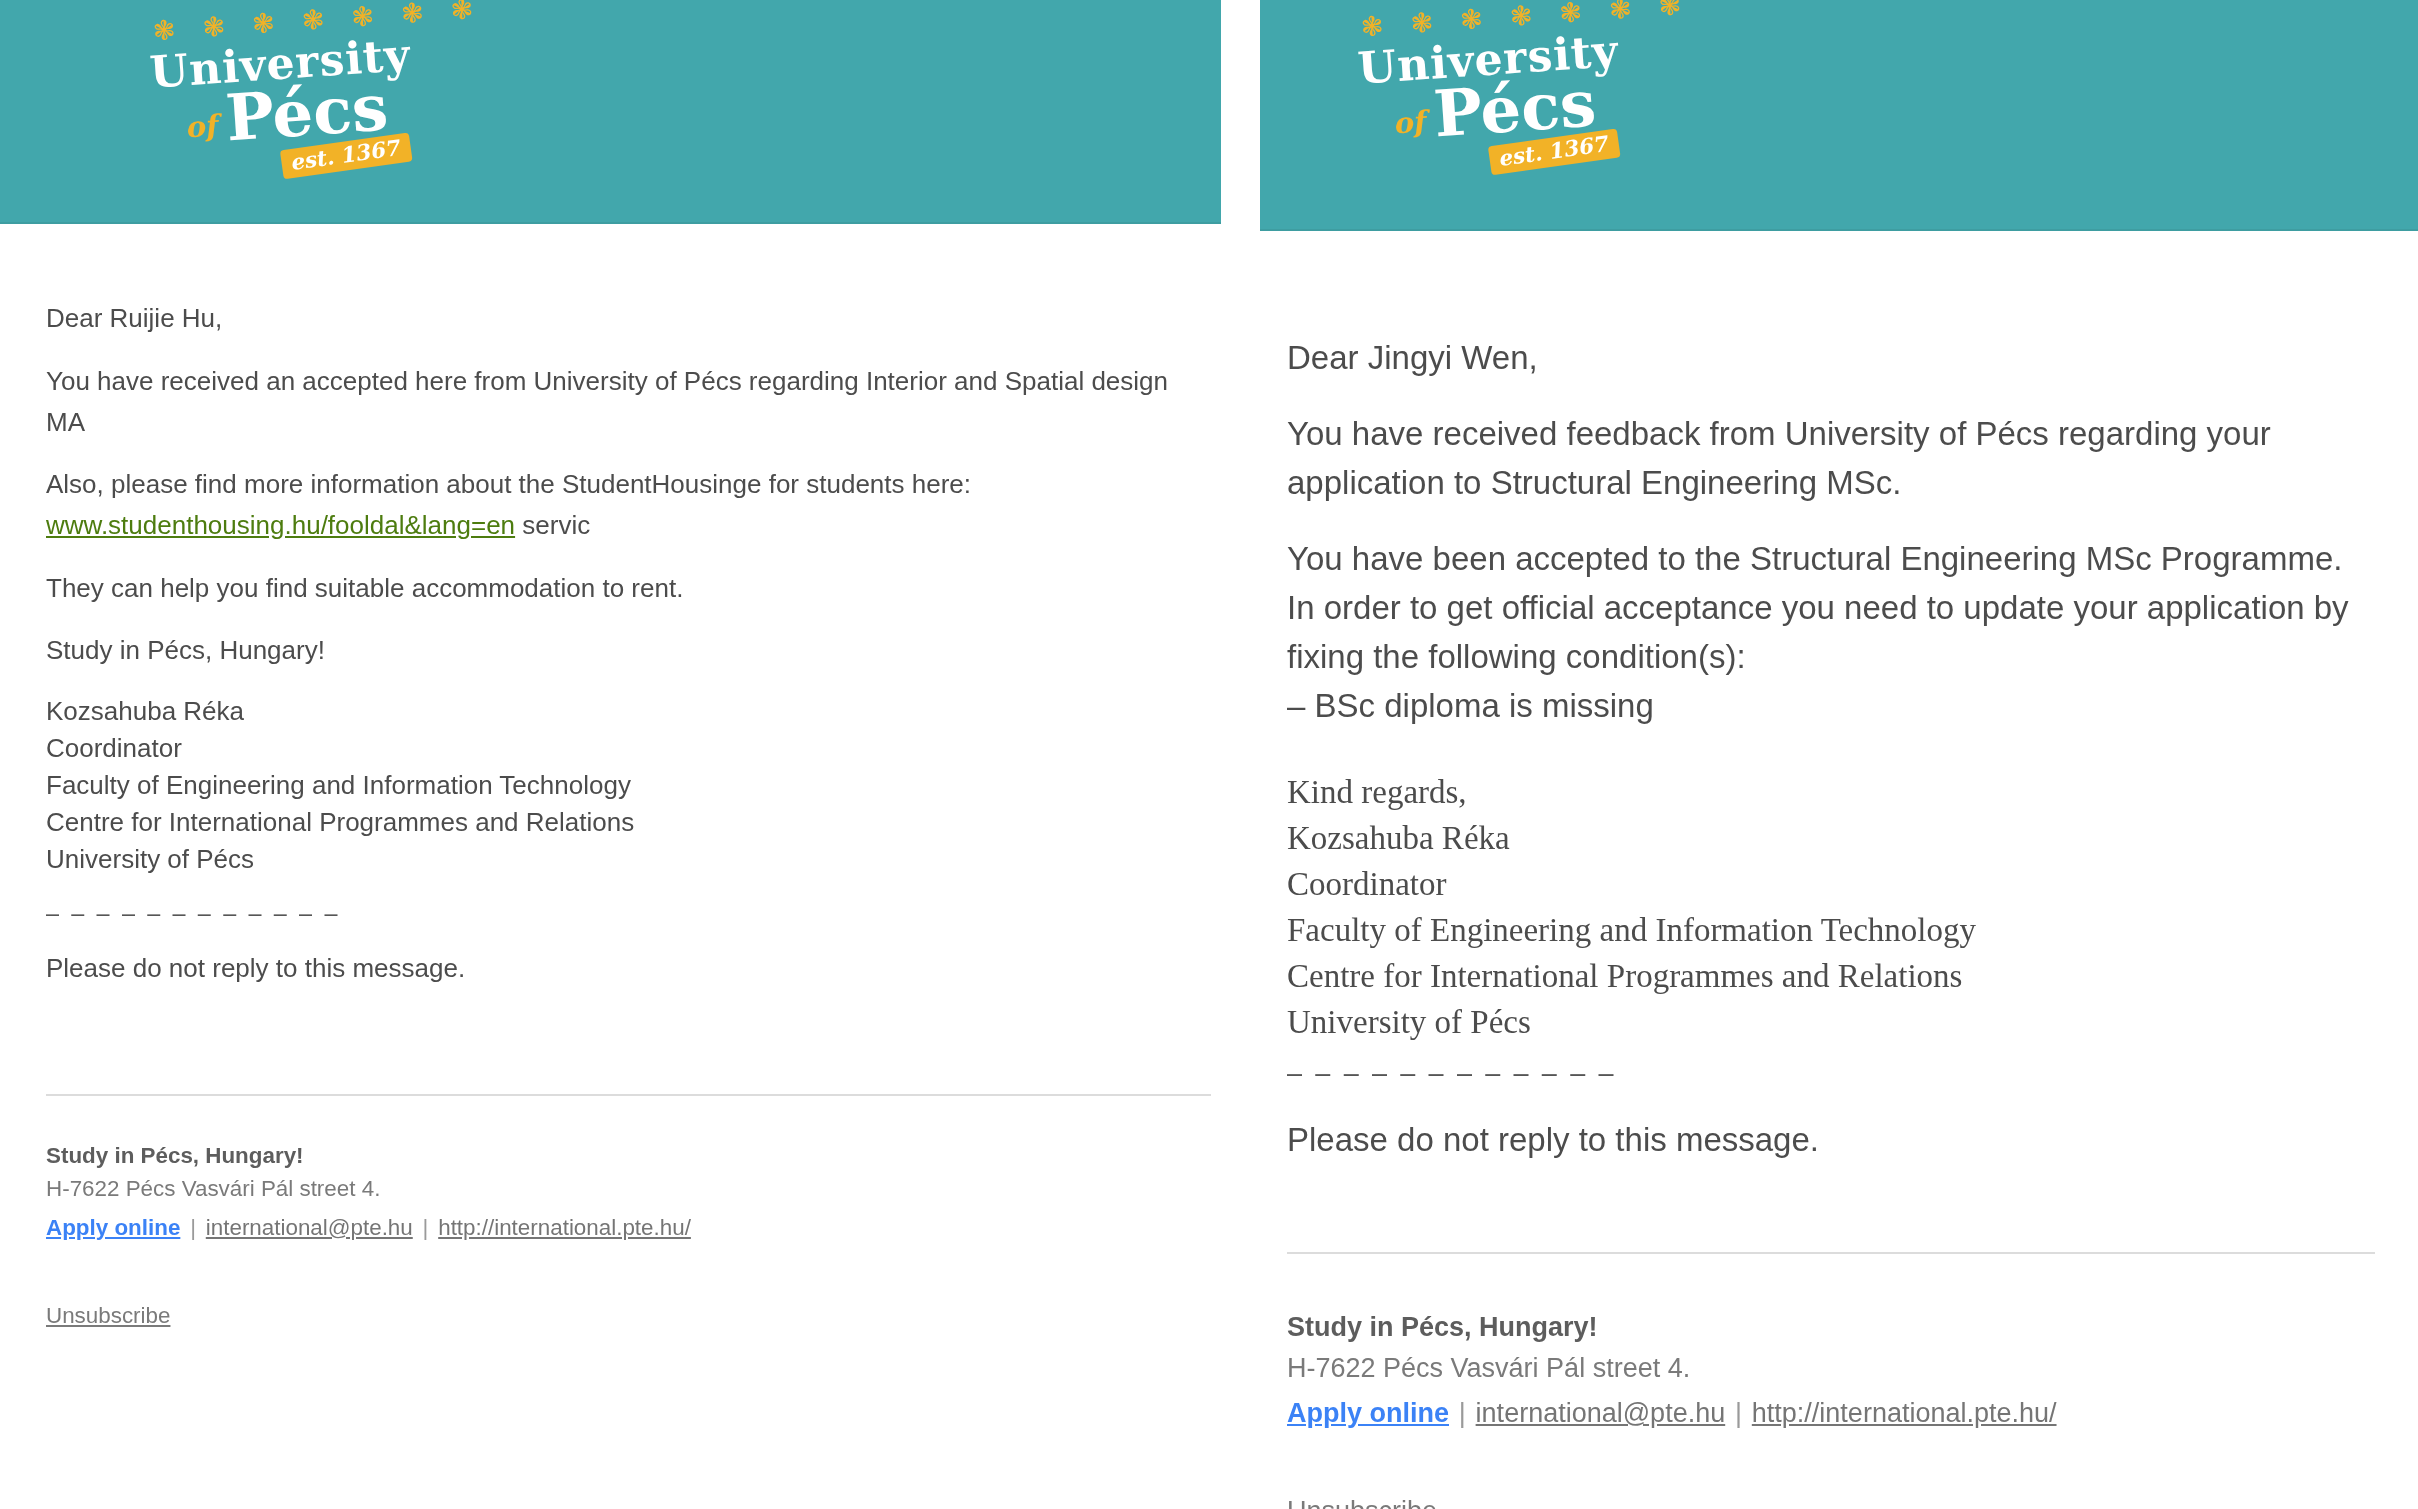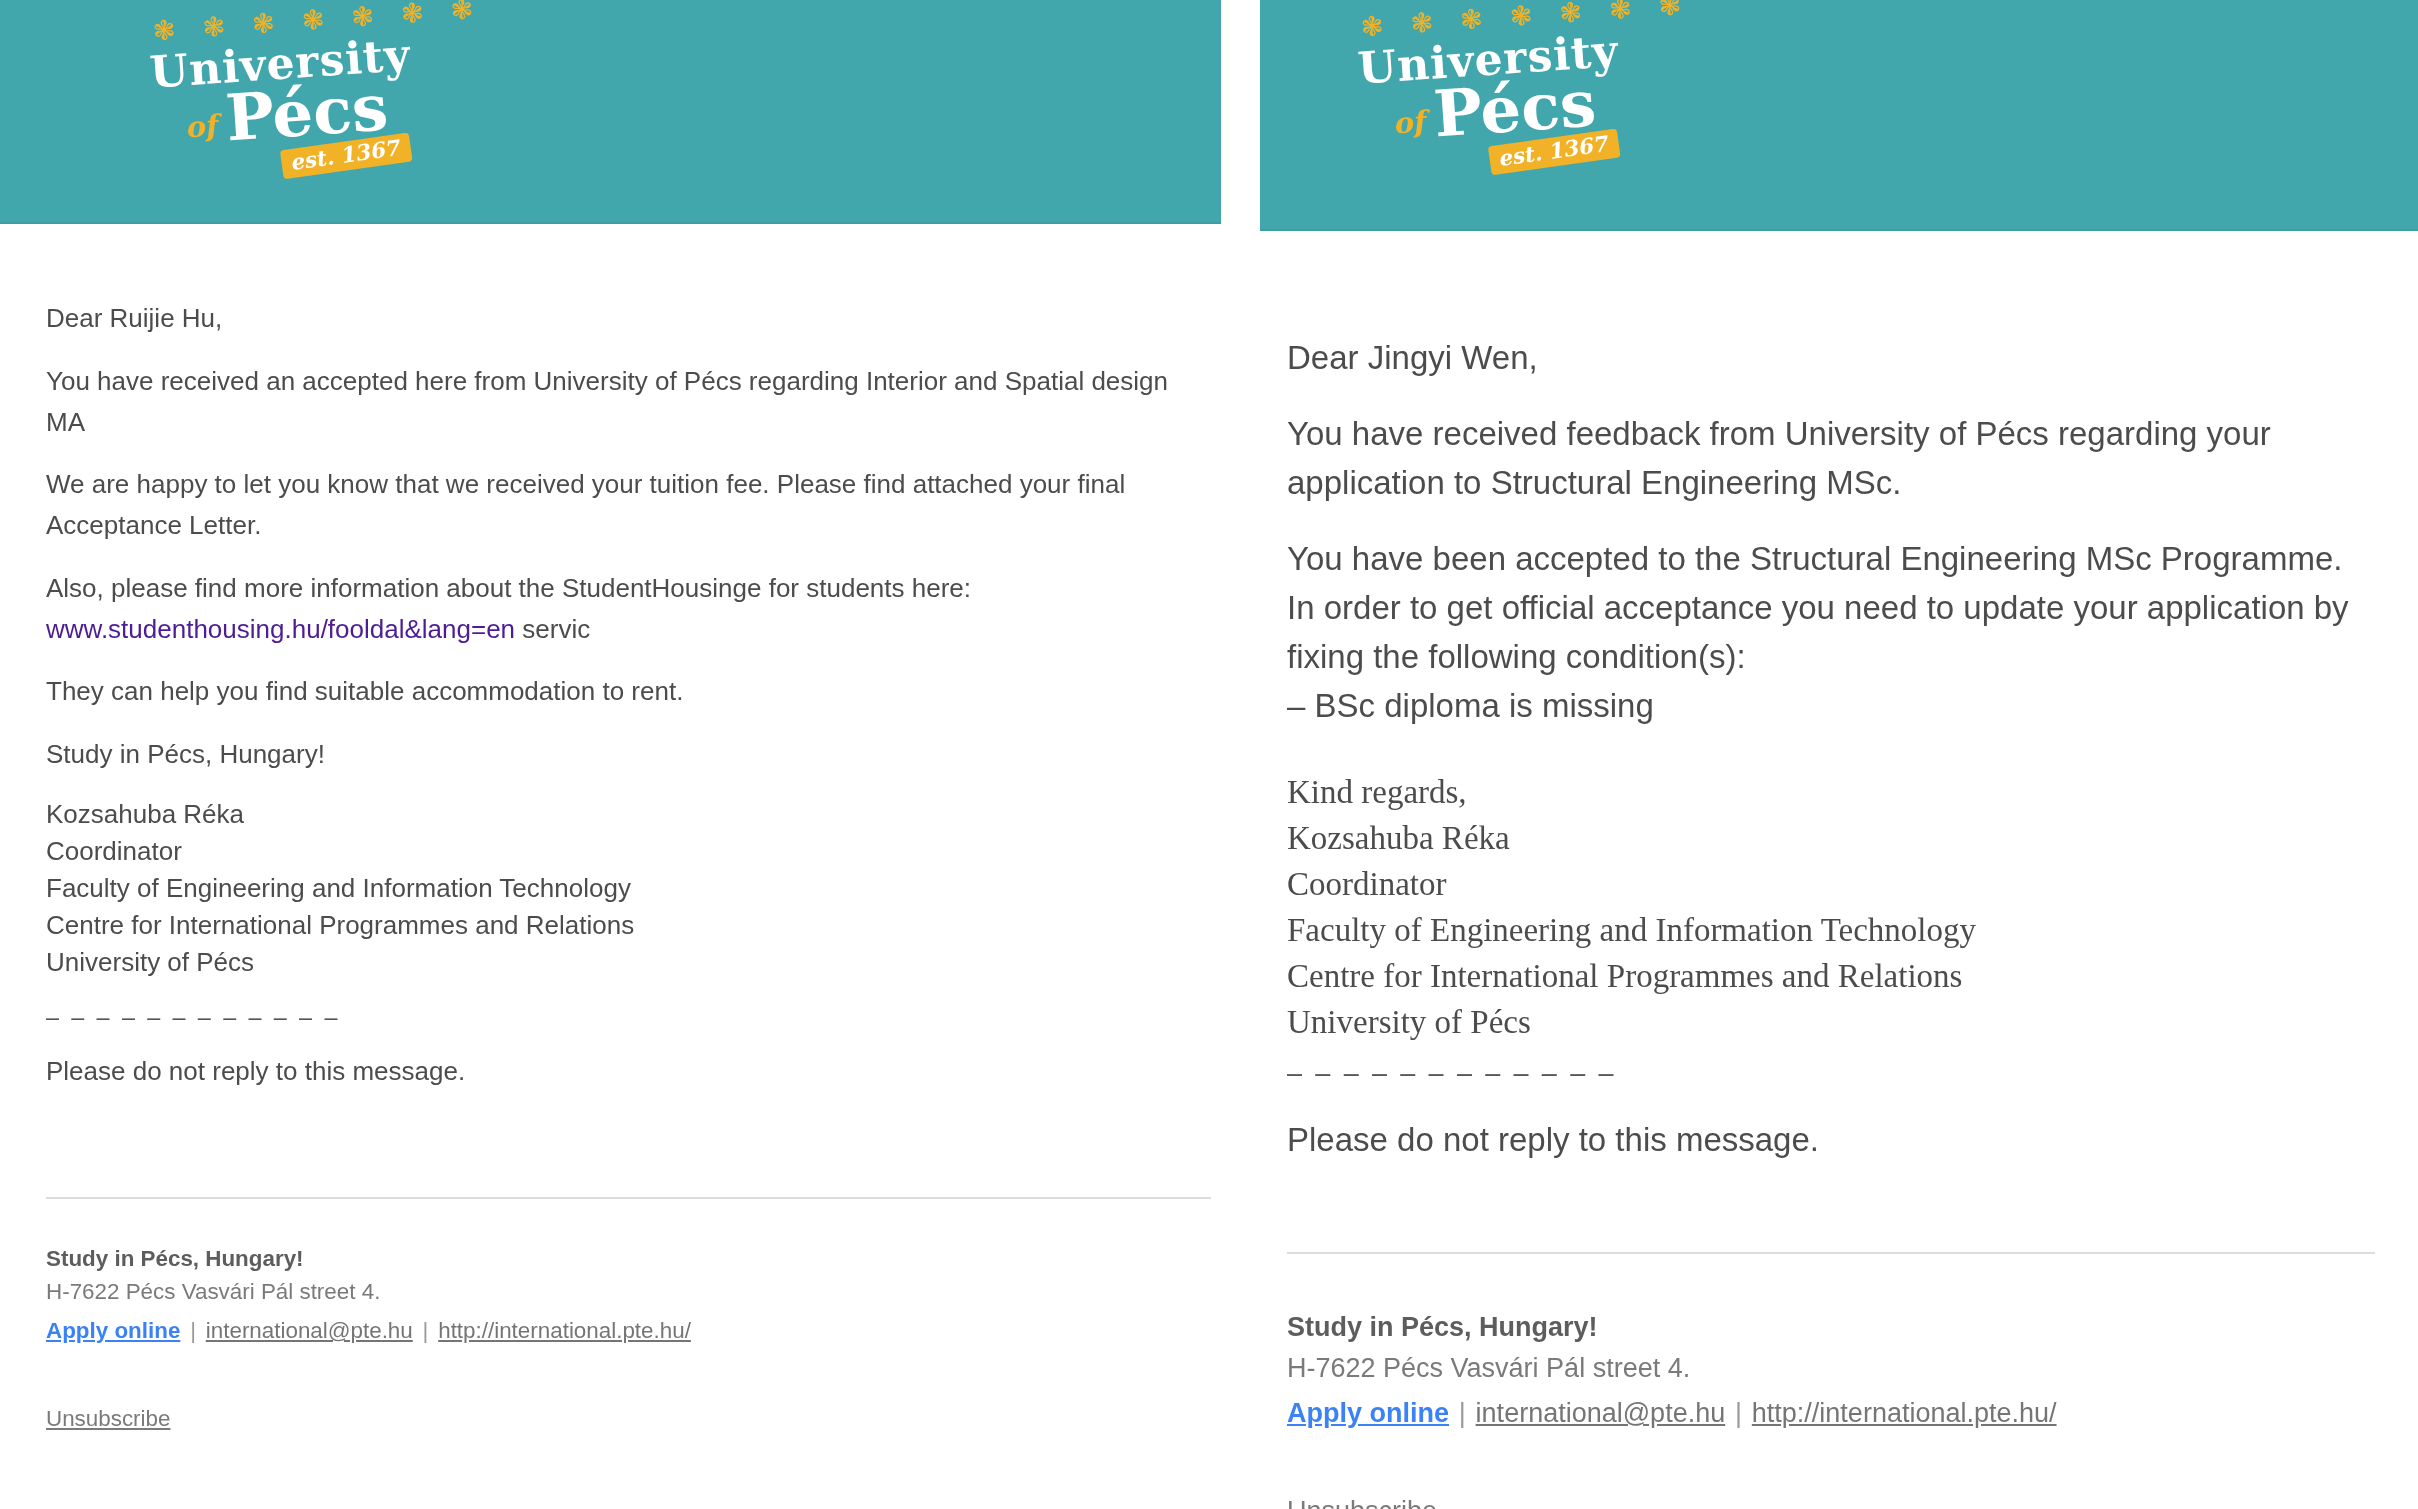--- a/index.html
+++ b/index.html
@@ -61,21 +61,21 @@
   .pane-right .sig-line { line-height:46px; }
   .pane-left  .signature { margin-top:21.5px; }
   .pane-right .signature { margin-top:39px;font-family:Liberation Serif, serif; }
 
   .divider { color:#565656; letter-spacing:2.9px; white-space:nowrap; }
   .pane-left  .divider { font-size:23.4px; margin-top:15.6px; }
   .pane-right .divider { font-size:27px; margin-top:3.9px;  }
   .pane-left  .no-reply { margin-top:13.7px; }
   .pane-right .no-reply { margin-top:17.6px; }
 
-  .body-link { color:#4c1d95; cursor:pointer; }
+  .body-link { color:#4d7c0f; text-decoration:underline; cursor:pointer; }
 
   
   .rule { border:0; border-top:2px solid #dcdcdc; margin:0; }
   .pane-left  .rule { margin-top:105px; }
   .pane-right .rule { margin-top:88px;  }
 
   .pane-left  .footer { font-size:22.4px; line-height:33px; color:#7a7a7a; }
   .pane-right .footer { font-size:27px; line-height:41px; color:#7a7a7a; }
   .pane-left  .footer-title { margin-top:43px; }
   .pane-right .footer-title { margin-top:53px; }
@@ -101,21 +101,20 @@
         <span class="logo-of">of</span>
         <span class="logo-pecs">Pécs</span>
       </div>
       <div class="logo-badge">est. 1367</div>
     </div>
   </header>
 
   <div class="content">
     <p class="para">Dear Ruijie Hu,</p>
     <p class="para">You have received an accepted here from University of Pécs regarding Interior and Spatial design MA</p>
-    <p class="para">We are happy to let you know that we received your tuition fee. Please find attached your final Acceptance Letter.</p>
     <p class="para"><span>Also, please find more information about the StudentHousinge for students here: </span><a class="body-link">www.studenthousing.hu/fooldal&amp;lang=en</a><span> servic</span></p>
     <p class="para">They can help you find suitable accommodation to rent.</p>
     <p class="para">Study in Pécs, Hungary!</p>
 
     <div class="signature">
       <div class="sig-line">Kozsahuba Réka</div>
       <div class="sig-line">Coordinator</div>
       <div class="sig-line">Faculty of Engineering and Information Technology</div>
       <div class="sig-line">Centre for International Programmes and Relations</div>
       <div class="sig-line">University of Pécs</div>

